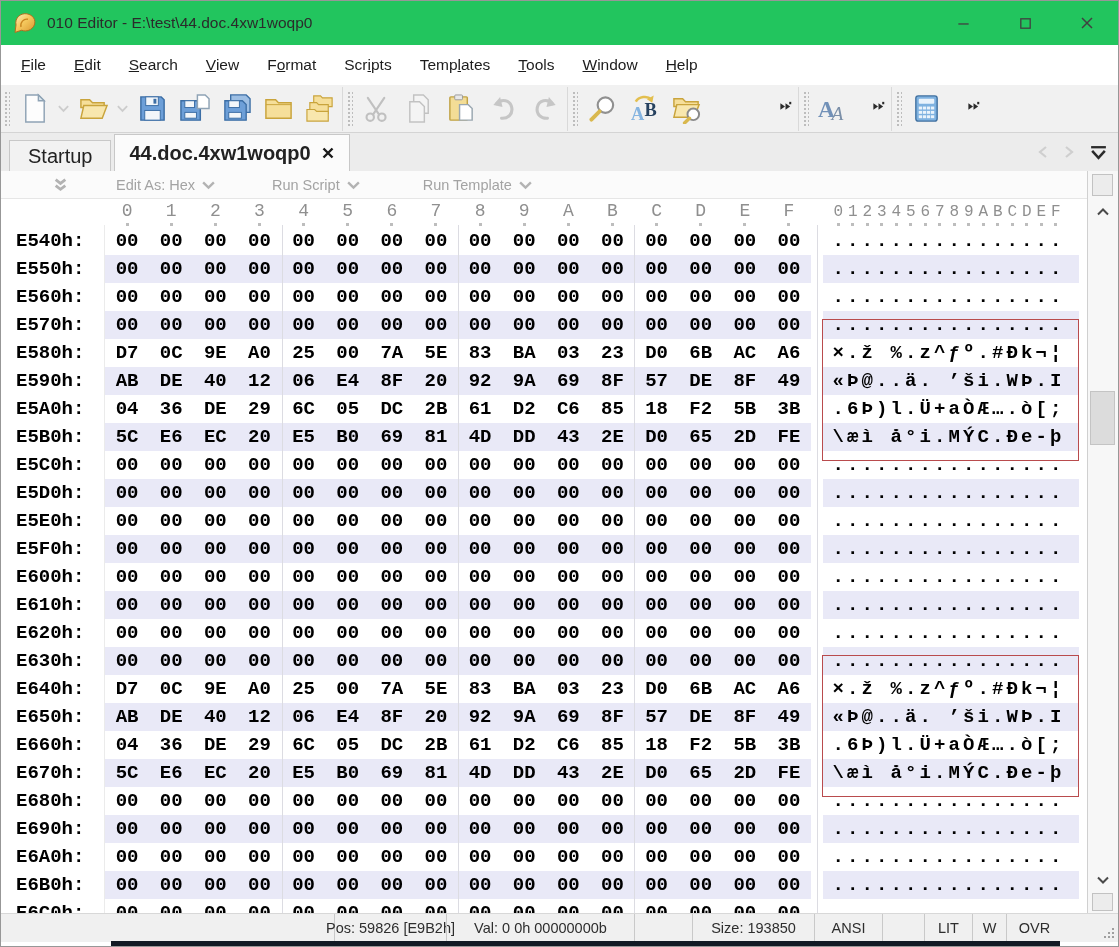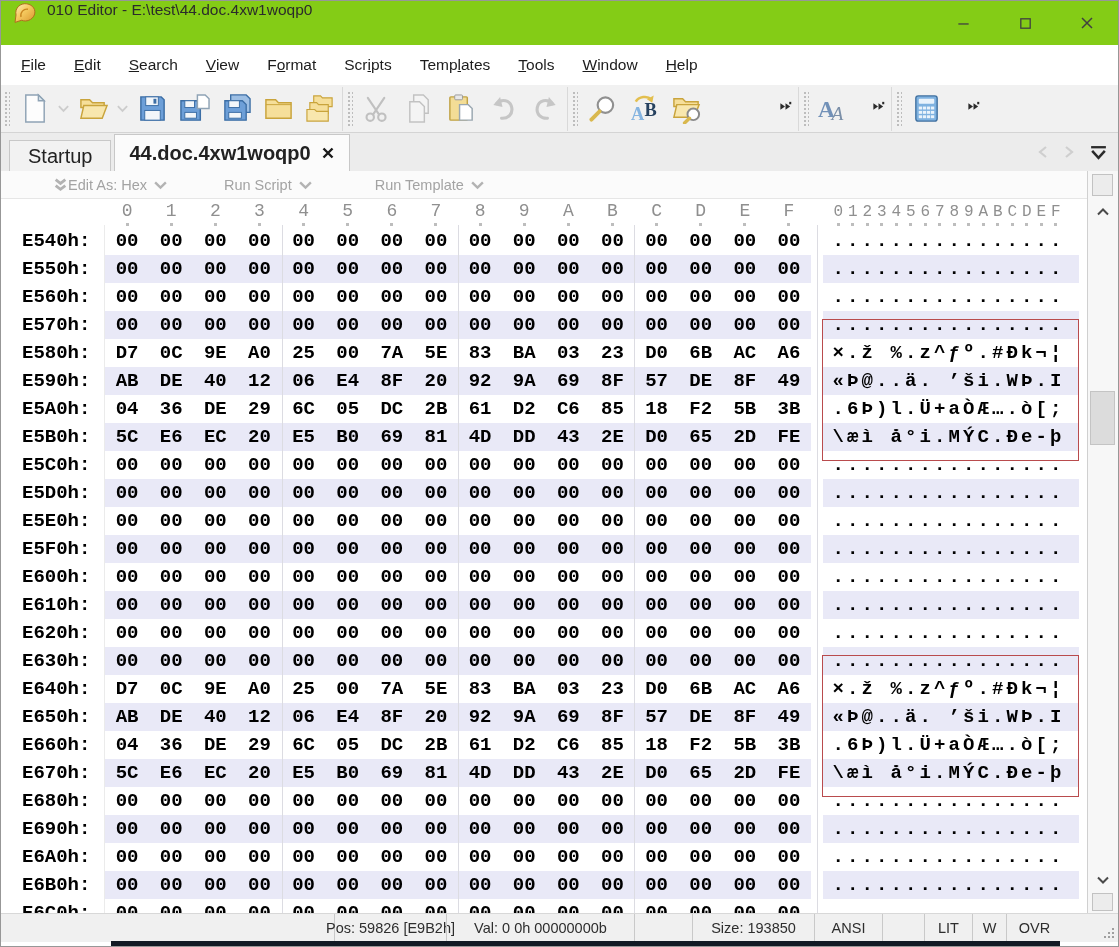--- a/index.html
+++ b/index.html
@@ -1,19 +1,19 @@
 <!DOCTYPE html>
 <html><head>
 <meta charset="utf-8">
 <style>
   html,body{margin:0;padding:0;background:#fff;}
   .window{position:relative;width:1117px;height:945px;border:1px solid #979797;overflow:hidden;
           background:#fff;font-family:"Liberation Sans",sans-serif;}
   
-  .titlebar{position:absolute;left:0;top:0;width:100%;height:44px;background:#84cc16;display:flex;align-items:flex-start;}
+  .titlebar{position:absolute;left:0;top:0;width:100%;height:44px;background:#22c55e;display:flex;align-items:center;}
   .appicon{width:24px;height:24px;margin-left:12px;}
   .title-text{margin-left:10px;font-size:15.5px;color:#2b2b2b;}
   .wincontrols{margin-left:auto;display:flex;height:100%;}
   .winbtn{width:62px;height:100%;display:flex;align-items:center;justify-content:center;}
   
   .menubar{position:absolute;left:0;top:44px;width:100%;height:40px;background:#fff;display:flex;align-items:center;padding-left:6px;box-sizing:border-box;}
   .menu-item{padding:5px 14px;font-size:15.5px;color:#1c1c1c;}
   .menu-item u{text-decoration:underline;}
   
   .toolbar{position:absolute;left:0;top:84px;width:100%;height:48px;background:#f1f1f1;border-bottom:1px solid #d4d4d4;
@@ -42,21 +42,21 @@
   #content{position:absolute;left:0;top:198px;width:1086px;height:714px;background:#fff;overflow:hidden;}
   .hexheader{height:28px;display:flex;position:relative;}
   .hspacer{width:104px;}
   .hcell{width:44.125px;position:relative;text-align:center;line-height:25px;
          font-family:"Liberation Mono",monospace;font-size:18px;color:#8f8f8f;}
   .hgap{width:20px;}
   .hacell{width:14.5px;position:relative;text-align:center;line-height:26px;
           font-family:"Liberation Mono",monospace;font-size:16px;color:#8f8f8f;}
   .tick{position:absolute;bottom:1px;left:50%;margin-left:-1.5px;width:3px;height:3px;background:#bdbdbd;}
   .hexrow{height:28px;display:flex;}
-  .addr{width:104px;padding-left:21px;box-sizing:border-box;font-family:"Liberation Mono",monospace;
+  .addr{width:104px;padding-left:15px;box-sizing:border-box;font-family:"Liberation Mono",monospace;
         font-weight:700;font-size:19px;line-height:28px;color:#000;}
   .bytes{width:706px;display:flex;justify-content:space-between;}
   .byte{width:44.125px;text-align:center;font-family:"Liberation Mono",monospace;font-weight:700;font-size:19px;line-height:28px;color:#000;}
   .rgap{width:12px;}
   .ascii{width:256px;padding-left:8px;box-sizing:border-box;display:flex;}
   .achar{width:14.5px;text-align:center;font-family:"Liberation Mono",monospace;font-weight:700;font-size:19px;line-height:28px;color:#000;}
   .vline{position:absolute;top:26px;bottom:0;width:1px;background:#dcdce2;}
   .redbox{position:absolute;left:821px;width:255px;border-style:solid;border-width:1.5px;}
   
   .vscroll{position:absolute;left:1086px;top:170px;width:31px;height:742px;background:#f7f7f7;border-left:1px solid #d0d0d0;box-sizing:border-box;}
@@ -323,21 +323,21 @@
           <path d="M3 5.5 L9 12 L15 5.5" stroke="#2b2b2b" stroke-width="2.4" fill="none"></path>
         </svg>
     </div>
   </div>
 
   <div class="editbar">
     <svg style="margin-left:52px" width="15" height="14" viewBox="0 0 14 13">
       <path d="M2.5 1.5 L7 5 L11.5 1.5" stroke="#b3b3b3" stroke-width="2.6" fill="none"></path>
       <path d="M2.5 7 L7 10.5 L11.5 7" stroke="#b3b3b3" stroke-width="2.6" fill="none"></path>
     </svg>
-    <div class="eb-item" style="">
+    <div class="eb-item" style="margin-left:48px">
       <span>Edit As: Hex</span>
       <svg width="15" height="10" viewBox="0 0 14 9">
           <path d="M2 2 L7 7 L12 2" stroke="#b3b3b3" stroke-width="2.2" fill="none"></path>
         </svg>
     </div>
     <div class="eb-item" style="margin-left:56px">
       <span>Run Script</span>
       <svg width="15" height="10" viewBox="0 0 14 9">
           <path d="M2 2 L7 7 L12 2" stroke="#b3b3b3" stroke-width="2.2" fill="none"></path>
         </svg>

